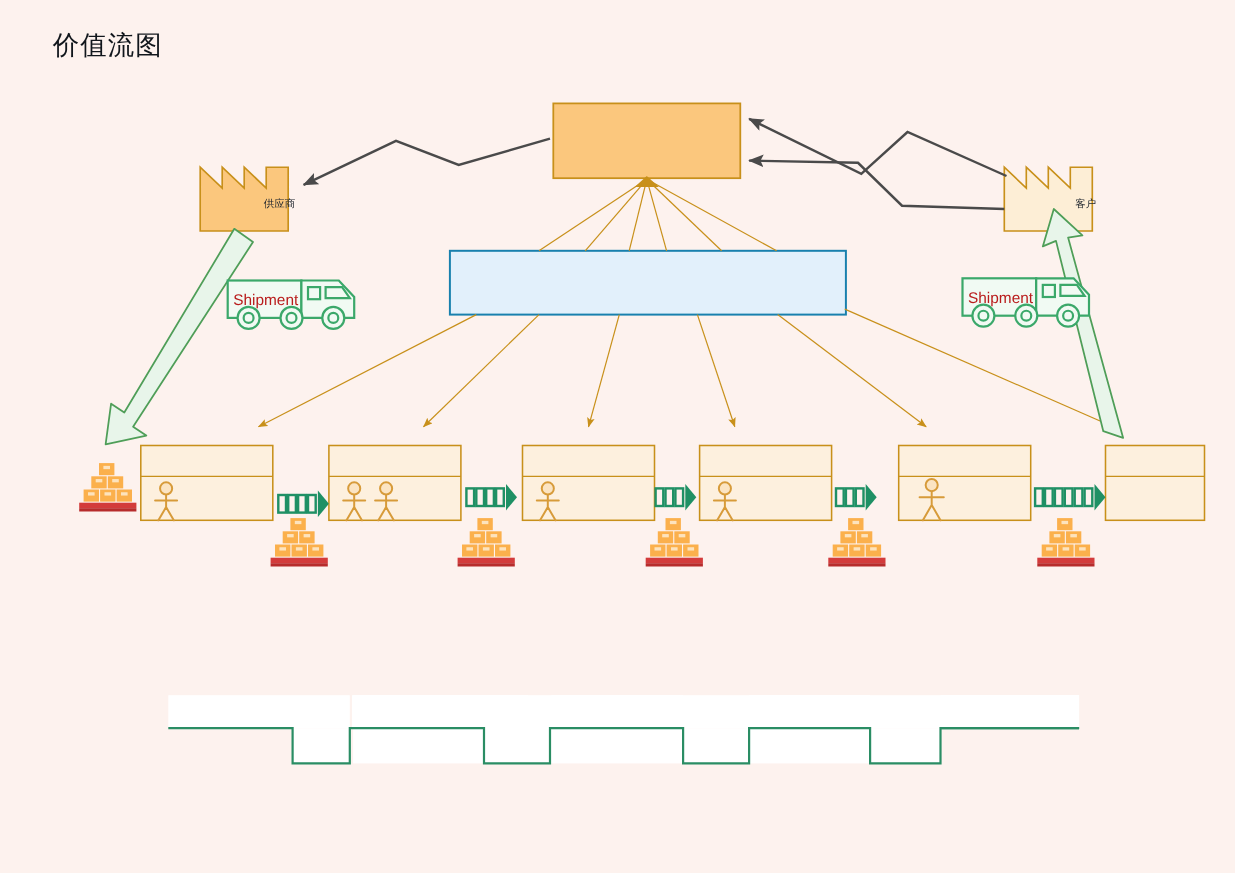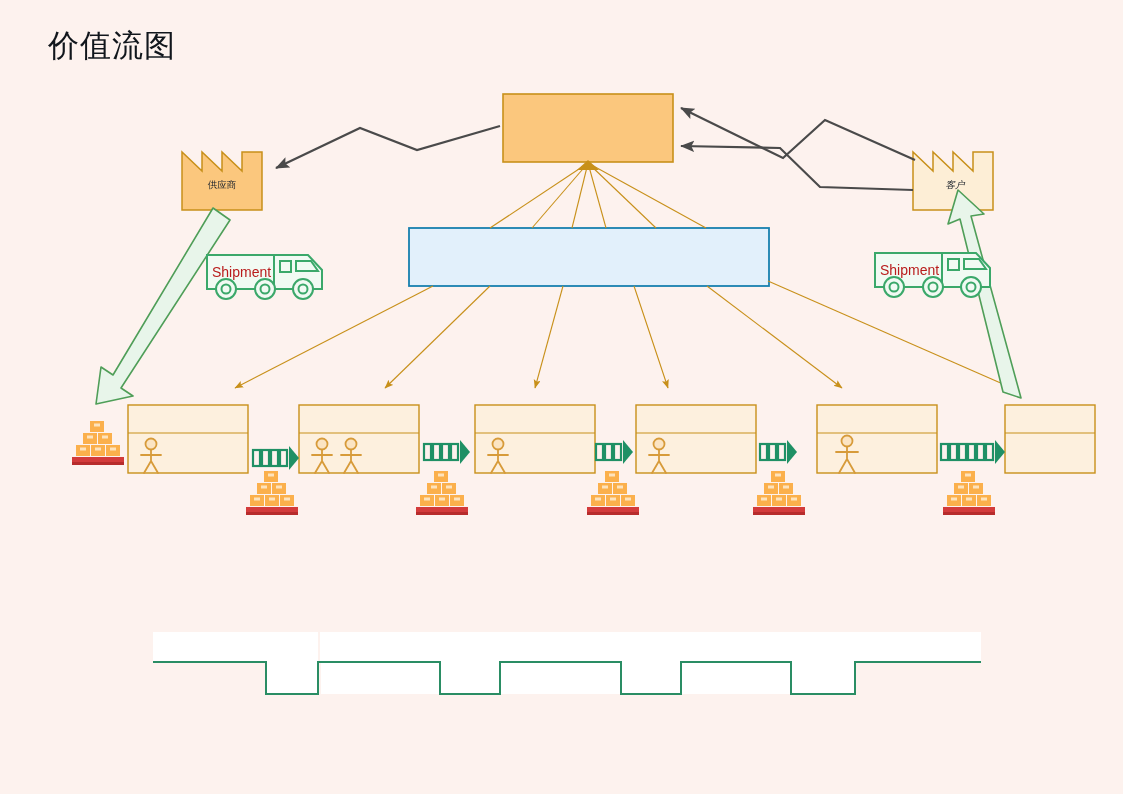--- a/index.html
+++ b/index.html
@@ -18,38 +18,39 @@
   #canvas {
     position: absolute;
     inset: 0;
     width: 1123px;
     height: 794px;
   }
   .page-title {
     position: absolute;
     left: 48px;
     top: 30px;
-    font-size: 31px;
+    font-size: 24px;
     color: #11161c;
     letter-spacing: 1px;
     line-height: 1;
     white-space: nowrap;
   }
   .html-layer {
     position: absolute;
     inset: 0;
     pointer-events: none;
   }
   .html-layer > * { pointer-events: auto; }
   .node-label {
     position: absolute;
     font-size: 9.5px;
     color: #20262e;
     white-space: nowrap;
     text-align: center;
+    margin-left: 32px;
   }
   .truck-label {
     position: absolute;
     font-size: 14px;
     color: #b91c1c;
     white-space: nowrap;
   }
 </style>
 </head>
 <body>
@@ -372,18 +373,18 @@
              L681,662 L791,662 L791,694 L855,694 L855,662 L981,662" fill="none" stroke="#2a8d64" stroke-width="2"></path>
     <path d="M855,662 L981,662" fill="none" stroke="#2a8d64" stroke-width="2"></path>
   </g>
 </svg>
 
 <div class="html-layer">
   <div class="page-title">价值流图</div>
 
   <div class="node-label" style="left:182px; top:179px; width:80px;">供应商</div>
 
-  <div class="node-label" style="left:913px; top:179px; width:84px;font-style:italic;">客户</div>
+  <div class="node-label" style="left:913px; top:179px; width:84px;">客户</div>
 
   <div class="truck-label" style="left:212px; top:264px;">Shipment</div>
 
   <div class="truck-label" style="left:880px; top:262px;">Shipment</div>
 </div>
 
 </body></html>

